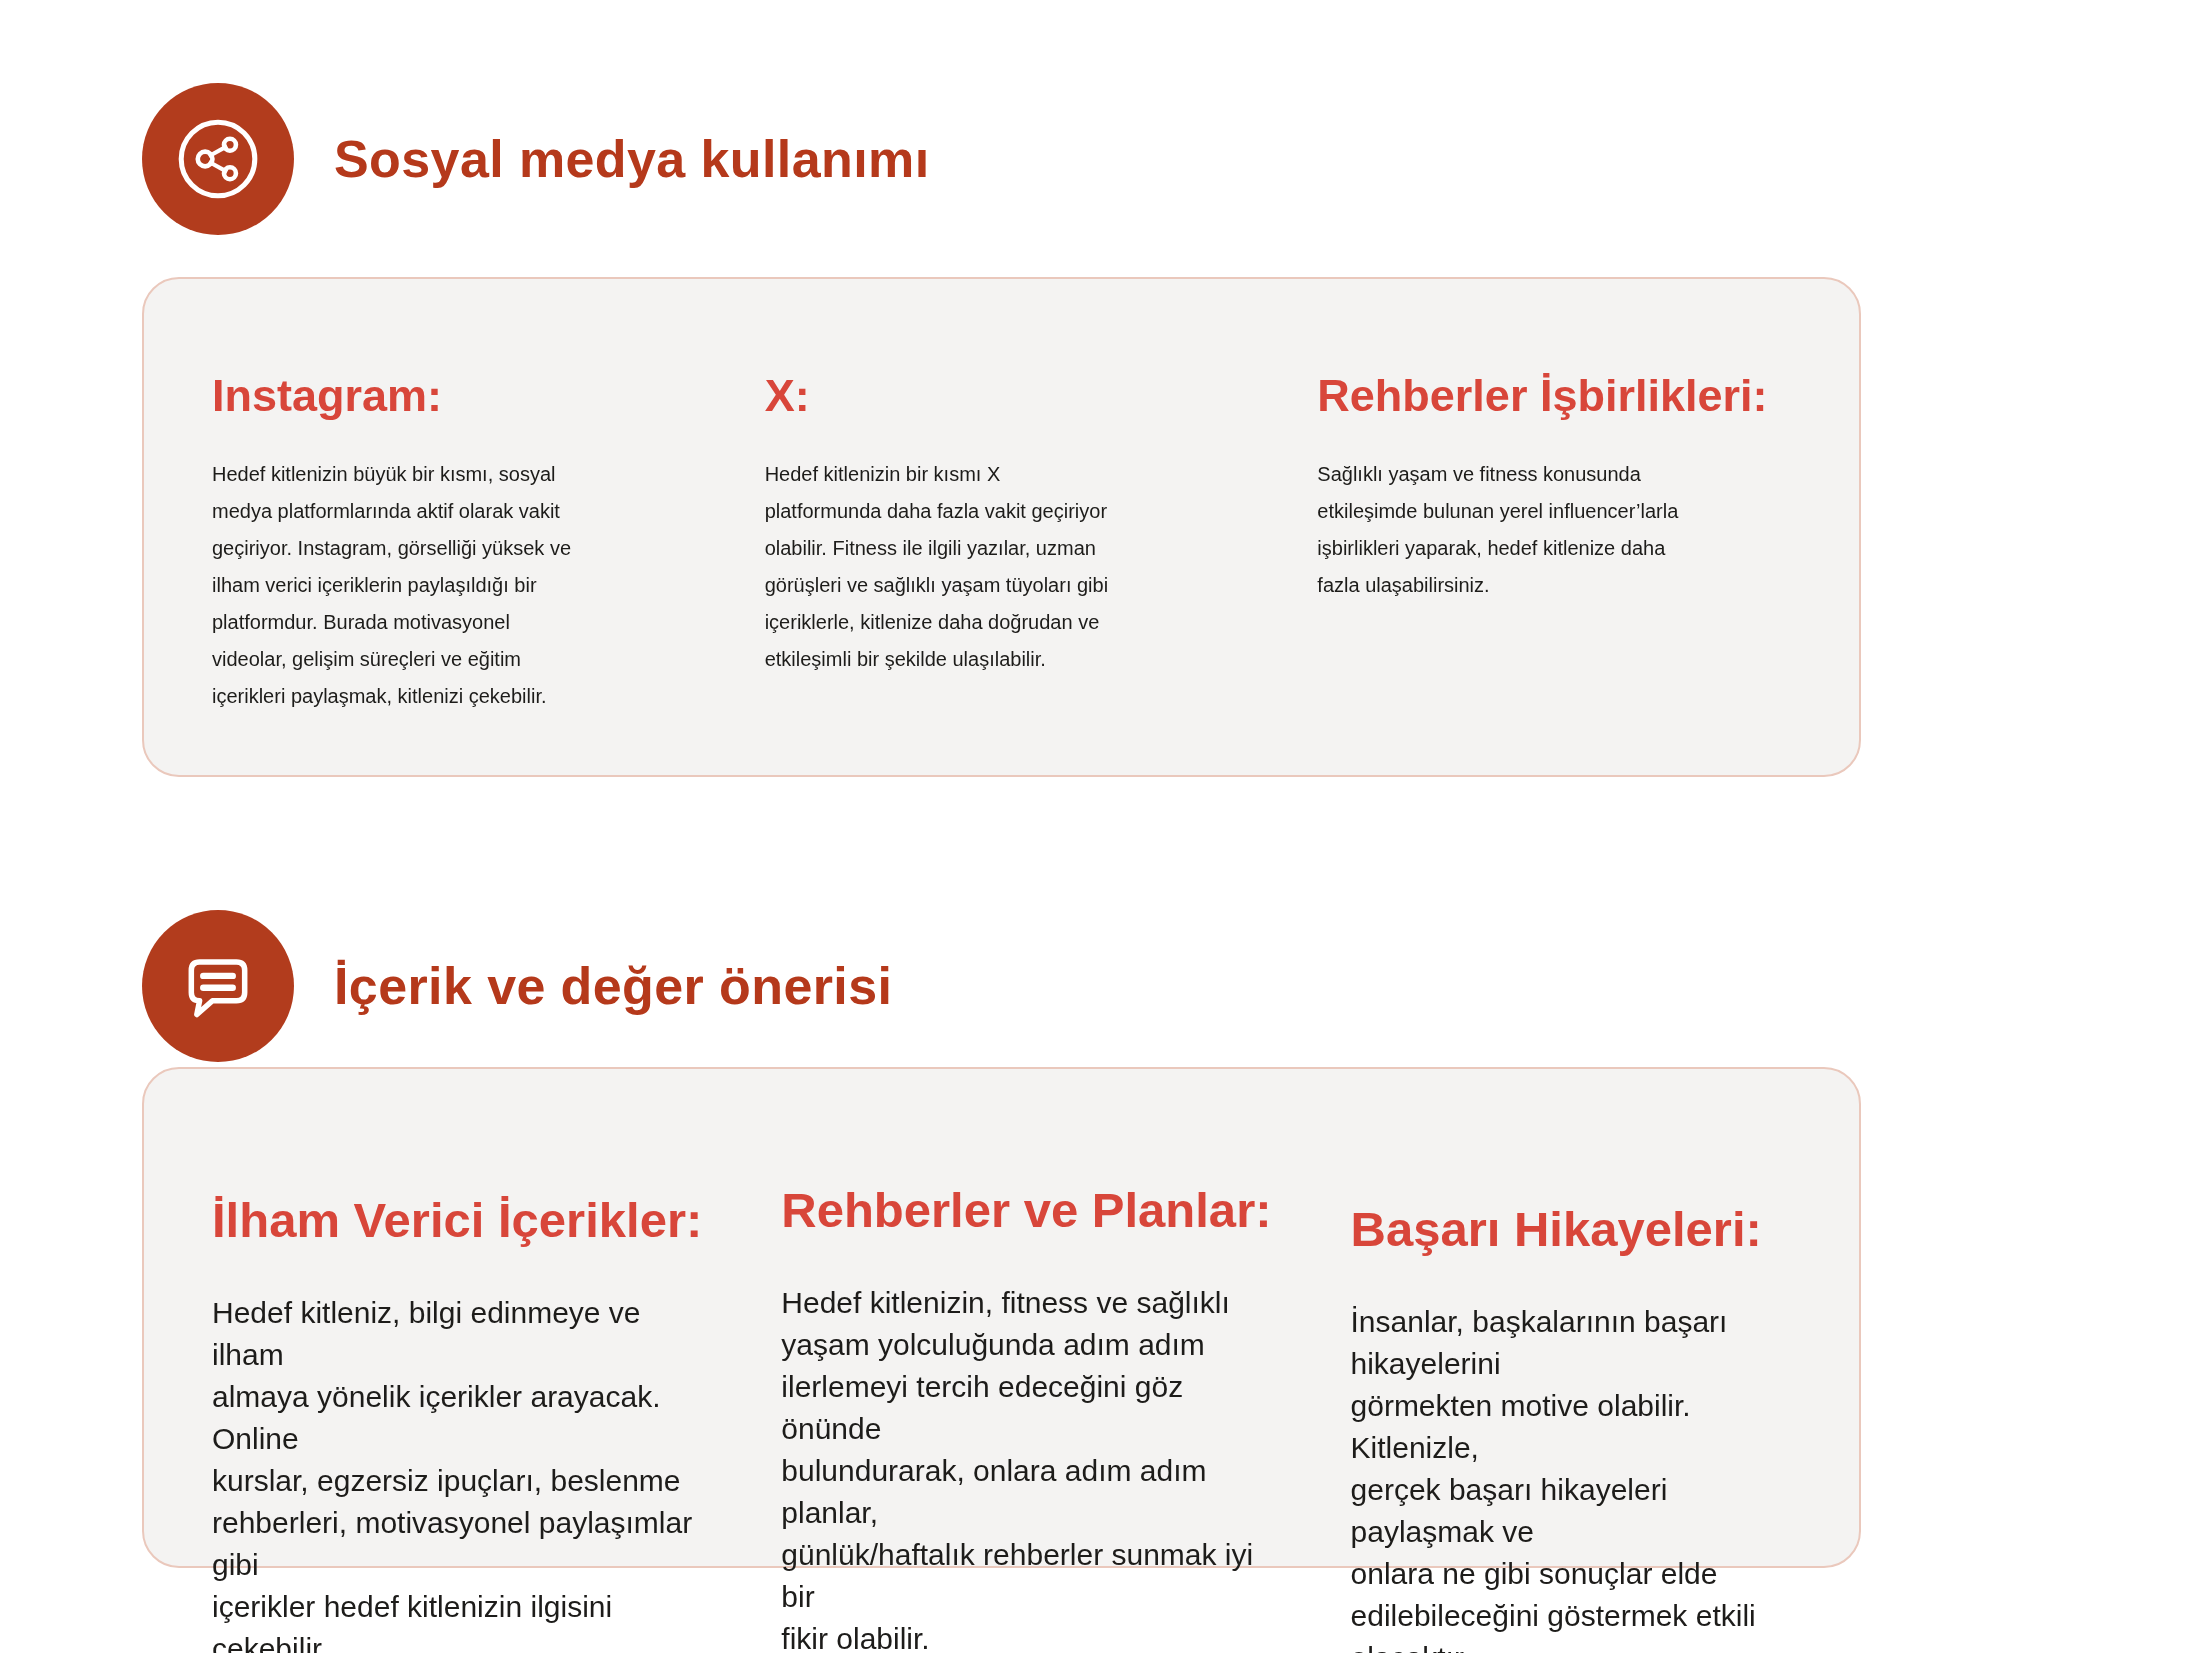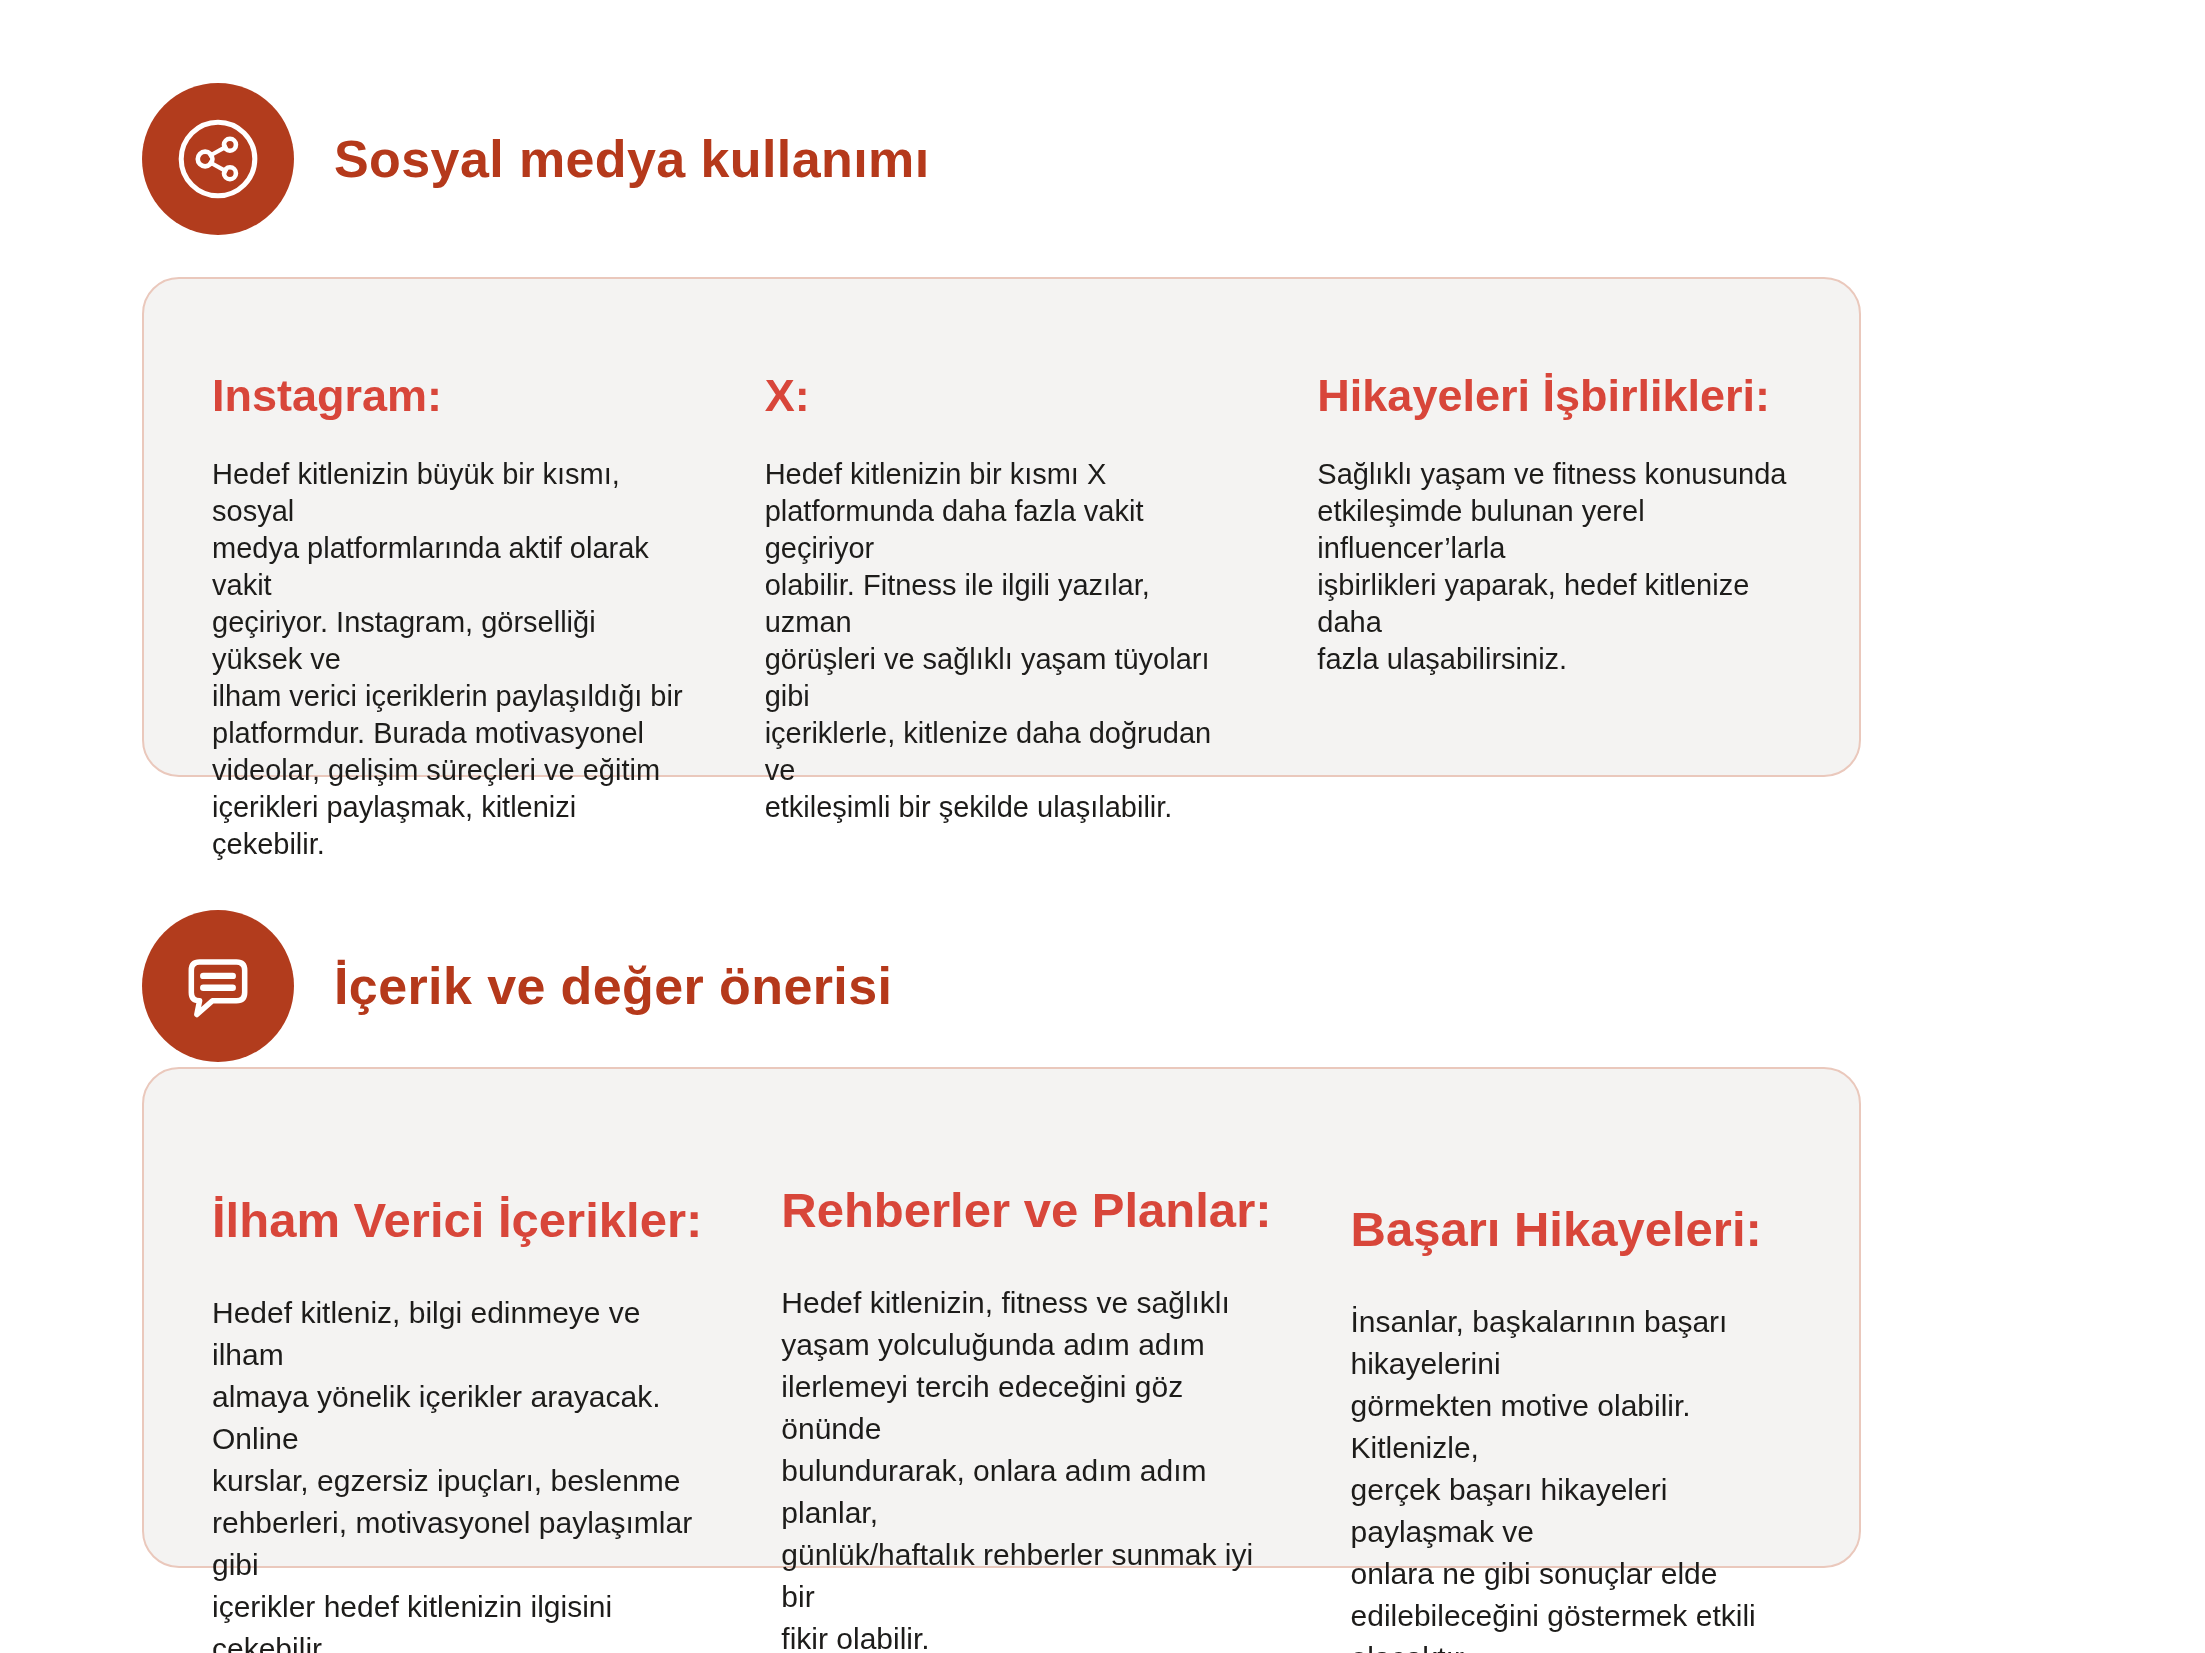--- a/index.html
+++ b/index.html
@@ -36,21 +36,21 @@
     display:grid;grid-template-columns:1fr 1fr 1fr;column-gap:79px;
     padding:90px 68px 0 68px;
   }
   .card.c2 .card-grid{padding-top:123px;}
   .col-heading{
     color:#d8463a;font-weight:700;font-size:45px;line-height:1.18;
     margin:0 0 34px 0;white-space:nowrap;
   }
   .card.c2 .col-heading{font-size:49px;margin-bottom:42px;}
   .col-body{
-    color:#1d1c1a;font-size:29px;line-height:37px;margin:0;
+    color:#1d1c1a;font-size:20px;line-height:37px;margin:0;
     white-space:pre-line;
   }
   .card.c2 .col-body{font-size:30px;line-height:42px;}
   .shift-up{transform:translateY(-10px);}
   .shift-down{transform:translateY(8.6px);}
 </style>
 </head>
 <body>
 
 <div class="page">
@@ -86,21 +86,21 @@
       <div class="col">
         <h3 class="col-heading">X:</h3>
         <p class="col-body">Hedef kitlenizin bir kısmı X
 platformunda daha fazla vakit geçiriyor
 olabilir. Fitness ile ilgili yazılar, uzman
 görüşleri ve sağlıklı yaşam tüyoları gibi
 içeriklerle, kitlenize daha doğrudan ve
 etkileşimli bir şekilde ulaşılabilir.</p>
       </div>
       <div class="col">
-        <h3 class="col-heading">Hikayeleri İşbirlikleri:</h3>
+        <h3 class="col-heading">Rehberler İşbirlikleri:</h3>
         <p class="col-body">Sağlıklı yaşam ve fitness konusunda
 etkileşimde bulunan yerel influencer’larla
 işbirlikleri yaparak, hedef kitlenize daha
 fazla ulaşabilirsiniz.</p>
       </div>
     </div>
   </div>
 
   <div class="section-header s2">
     <div class="icon-circle">

